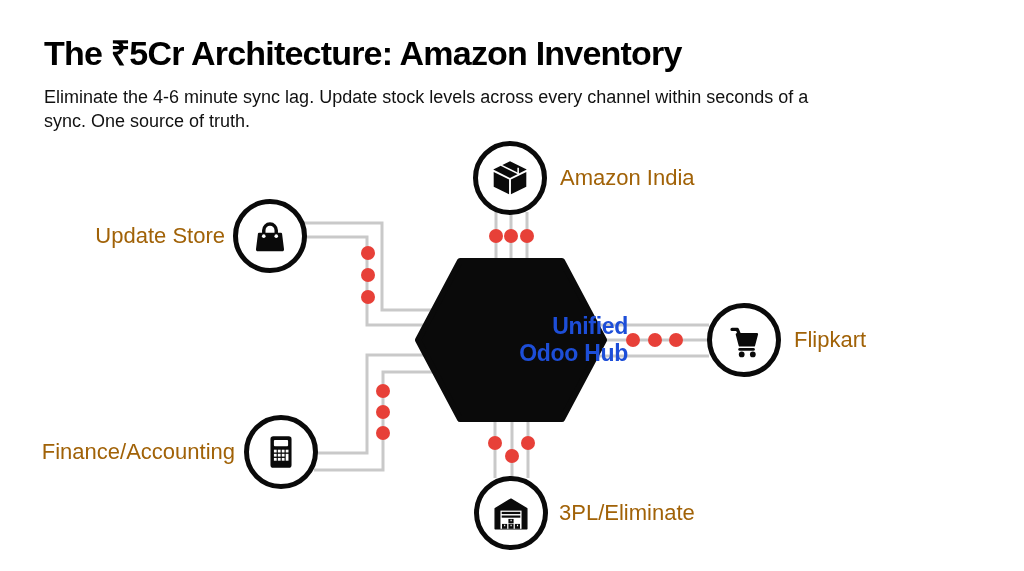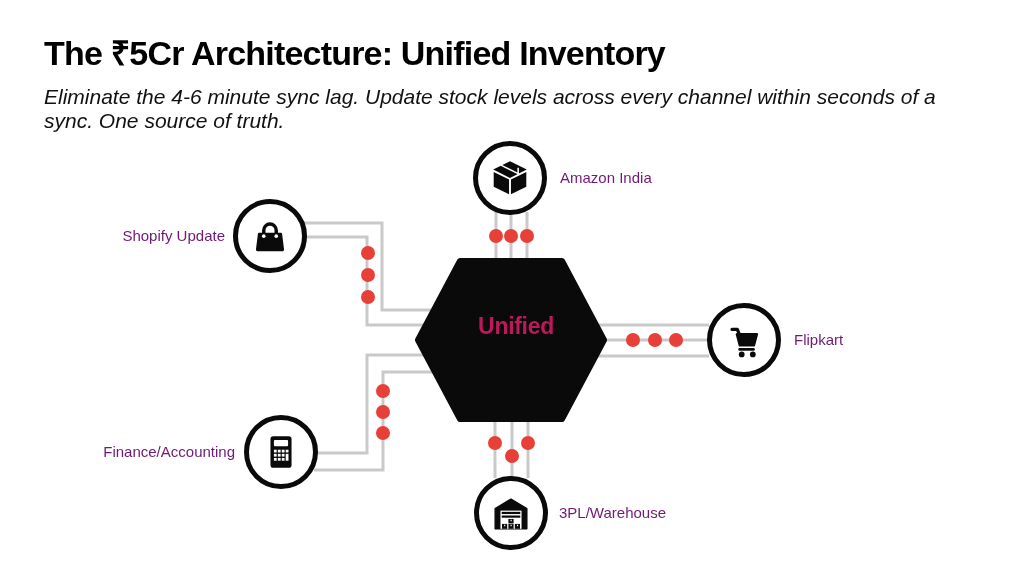--- a/index.html
+++ b/index.html
@@ -3,45 +3,45 @@
 <meta charset="utf-8">
 <style>
   html,body{margin:0;padding:0;background:#fff;}
   #canvas{
     position:relative;width:1024px;height:571px;background:#ffffff;overflow:hidden;
     font-family:"Liberation Sans",sans-serif;color:#111;
   }
   
   .hdr{position:absolute;left:44px;top:34px;width:940px;}
   .hdr h1{margin:0;font-size:34px;line-height:38px;font-weight:700;letter-spacing:-0.8px;color:#000;}
-  .hdr p{margin:13px 0 0 0;font-size:21px;line-height:24px;color:#111;font-style:italic;}
+  .hdr p{margin:13px 0 0 0;font-size:18px;line-height:24px;color:#111;}
   
   #wires{position:absolute;left:0;top:0;width:1024px;height:571px;}
   
   .hub-label{
-    position:absolute;left:423px;top:313px;width:186px;text-align:center;
-    color:#be185d;font-weight:700;font-size:23px;line-height:27px;letter-spacing:-0.3px;
+    position:absolute;left:442px;top:313px;width:186px;text-align:right;
+    color:#1d4ed8;font-weight:700;font-size:23px;line-height:27px;letter-spacing:-0.3px;
   }
   
   .node{
     position:absolute;width:64px;height:64px;border:5px solid #0a0a0a;border-radius:50%;
     background:#fff;display:flex;align-items:center;justify-content:center;box-sizing:content-box;
   }
   .node svg{display:block;}
   
-  .nlabel{position:absolute;font-size:15px;line-height:22px;color:#701a75;white-space:nowrap;}
+  .nlabel{position:absolute;font-size:22px;line-height:22px;color:#a16207;white-space:nowrap;}
   .nlabel.right{text-align:right;}
 </style>
 </head>
 <body>
 
 <div id="canvas">
 
   <div class="hdr">
-    <h1>The ₹5Cr Architecture: Unified Inventory</h1>
+    <h1>The ₹5Cr Architecture: Amazon Inventory</h1>
     <p><span>Eliminate the 4-6 minute sync lag. Update stock levels across every channel within seconds of a</span><br>
     <span>sync. One source of truth.</span></p>
   </div>
 
   <svg id="wires" viewBox="0 0 1024 571" xmlns="http://www.w3.org/2000/svg">
     <g fill="none" stroke-width="3" stroke="#c9c9c9">
 
       <g>
         <path d="M496 212 V263"></path>
           <path d="M511 212 V263"></path>
@@ -97,20 +97,21 @@
           <circle cx="512" cy="456" r="7"></circle>
           <circle cx="528" cy="443" r="7"></circle>
       </g>
     </g>
 
     <polygon points="460,261 562,261 604,340 562,419 460,419 418,340" stroke-width="6" stroke-linejoin="round" fill="#0a0a0a" stroke="#0a0a0a"></polygon>
   </svg>
 
   <div class="hub-label">
     <div>Unified</div>
+    <div>Odoo Hub</div>
   </div>
 
   <div class="node" style="left:473px;top:141px;">
     <svg width="46" height="46" viewBox="0 0 48 48">
       <g fill="#0a0a0a">
         <polygon points="24,6.5 41.5,15.2 24,23.9 6.5,15.2"></polygon>
         <polygon points="7,17.8 23,25.6 23,41 7,33.2"></polygon>
         <polygon points="41,17.8 25,25.6 25,41 41,33.2"></polygon>
       </g>
       <g stroke="#ffffff" stroke-width="1.6" fill="none">
@@ -122,21 +123,21 @@
   <span class="nlabel" style="left:560px;top:167px;">Amazon India</span>
 
   <div class="node" style="left:233px;top:199px;">
     <svg width="46" height="46" viewBox="0 0 48 48">
       <path d="M17.5 24 v-6 a6.5 6.5 0 0 1 13 0 V24" fill="none" stroke="#0a0a0a" stroke-width="3.6"></path>
       <path d="M12.6 20.5 h22.8 a1.2 1.2 0 0 1 1.2 1.05 l2 16 a2.2 2.2 0 0 1 -2.2 2.45 h-24.8 a2.2 2.2 0 0 1 -2.2 -2.45 l2 -16 a1.2 1.2 0 0 1 1.2 -1.05 Z" fill="#0a0a0a"></path>
       <circle cx="17.5" cy="24.2" r="1.9" fill="#ffffff"></circle>
       <circle cx="30.5" cy="24.2" r="1.9" fill="#ffffff"></circle>
     </svg>
   </div>
-  <span class="nlabel right" style="right:799px;top:225px;">Shopify Update</span>
+  <span class="nlabel right" style="right:799px;top:225px;">Update Store</span>
 
   <div class="node" style="left:707px;top:303px;">
     <svg width="46" height="46" viewBox="0 0 48 48">
       <path d="M11.5 13 H17 L19.3 18.5" fill="none" stroke="#0a0a0a" stroke-width="3.4" stroke-linecap="round" stroke-linejoin="round"></path>
       <path d="M16.5 18 H37.5 L34.4 29.6 H19.6 Z" fill="#0a0a0a" stroke="#0a0a0a" stroke-width="2.4" stroke-linejoin="round"></path>
       <path d="M19.5 33.8 H33.8" stroke="#0a0a0a" stroke-width="3" stroke-linecap="round" fill="none"></path>
       <circle cx="21.6" cy="39" r="3" fill="#0a0a0a"></circle>
       <circle cx="33.2" cy="39" r="3" fill="#0a0a0a"></circle>
     </svg>
   </div>
@@ -176,15 +177,15 @@
         <rect x="28" y="35.4" width="5.4" height="5.1"></rect>
       </g>
       <g fill="#ffffff">
         <rect x="23.5" y="31" width="1.2" height="1.6"></rect>
         <rect x="16.8" y="36.2" width="1.2" height="1.6"></rect>
         <rect x="23.5" y="36.2" width="1.2" height="1.6"></rect>
         <rect x="30.2" y="36.2" width="1.2" height="1.6"></rect>
       </g>
     </svg>
   </div>
-  <span class="nlabel" style="left:559px;top:502px;">3PL/Warehouse</span>
+  <span class="nlabel" style="left:559px;top:502px;">3PL/Eliminate</span>
 
 </div>
 
 </body></html>

